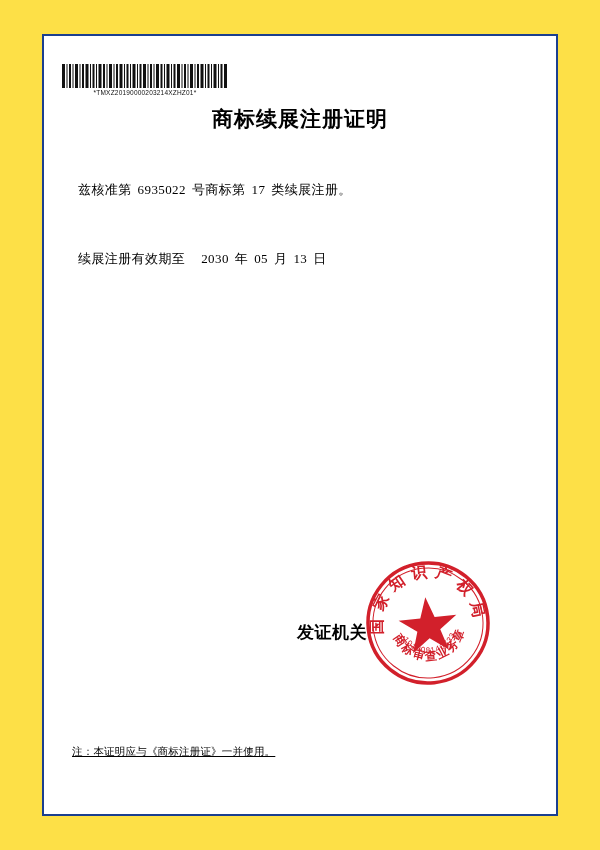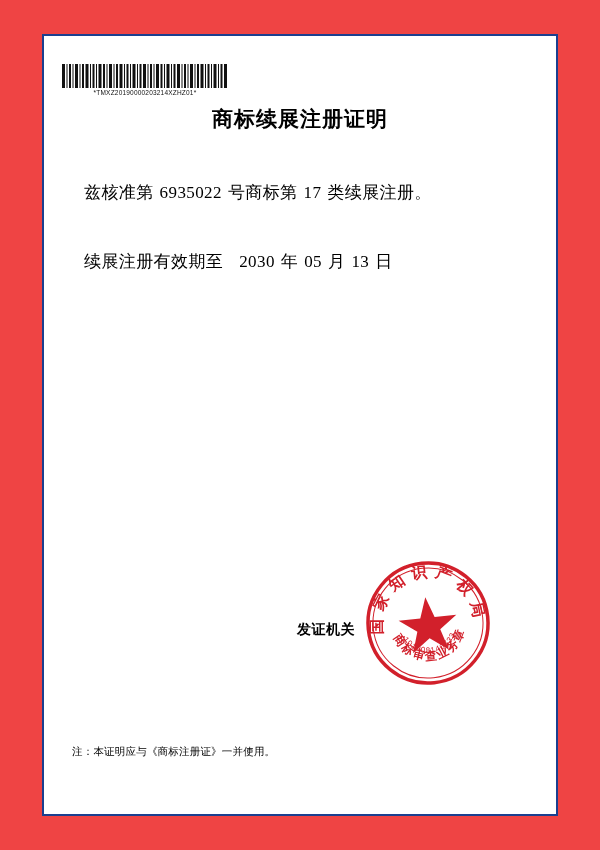--- a/index.html
+++ b/index.html
@@ -13,21 +13,21 @@
     font-family: "Liberation Serif", "DejaVu Serif", serif;
     color: #111;
     position: relative;
     overflow: hidden;
   }
 
   .page {
     position: absolute;
     left: 0; top: 0;
     width: 600px; height: 850px;
-    background: #ef4444;
+    background: #fde047;
   }
 
   
   .cert-border {
     position: absolute;
     left: 42px;
     top: 34px;
     width: 516px;
     height: 782px;
     border: 2px solid #1b3f8f;
@@ -67,38 +67,38 @@
     font-size: 21px;
     font-weight: bold;
     letter-spacing: 1px;
     color: #000;
     font-family: "DejaVu Serif", "Liberation Serif", serif;
   }
 
   
   .body-line {
     position: absolute;
-    left: 84px;
-    font-size: 17px;
+    left: 78px;
+    font-size: 13px;
     color: #000;
     letter-spacing: 0.4px;
     white-space: nowrap;
   }
   .line-1 { top: 181px; }
   .line-2 { top: 228px; margin-top: 22px; }
 
   .gap-sm { display: inline-block; width: 6px; }
   .gap-md { display: inline-block; width: 16px; }
 
   
   .issuer-label {
     position: absolute;
     left: 297px;
     top: 621px;
-    font-size: 14px;
+    font-size: 17px;
     font-weight: bold;
     color: #000;
     letter-spacing: 0.5px;
   }
 
   
   .seal {
     position: absolute;
     left: 362px;
     top: 557px;
@@ -107,20 +107,21 @@
   }
 
   
   .footer-note {
     position: absolute;
     left: 72px;
     top: 745px;
     font-size: 10.5px;
     color: #000;
     letter-spacing: 0.2px;
+    text-decoration: underline;
   }
 </style>
 </head>
 <body>
 
 <div class="page">
 
   <div class="cert-border"></div>
 
   <div class="barcode-wrap">

